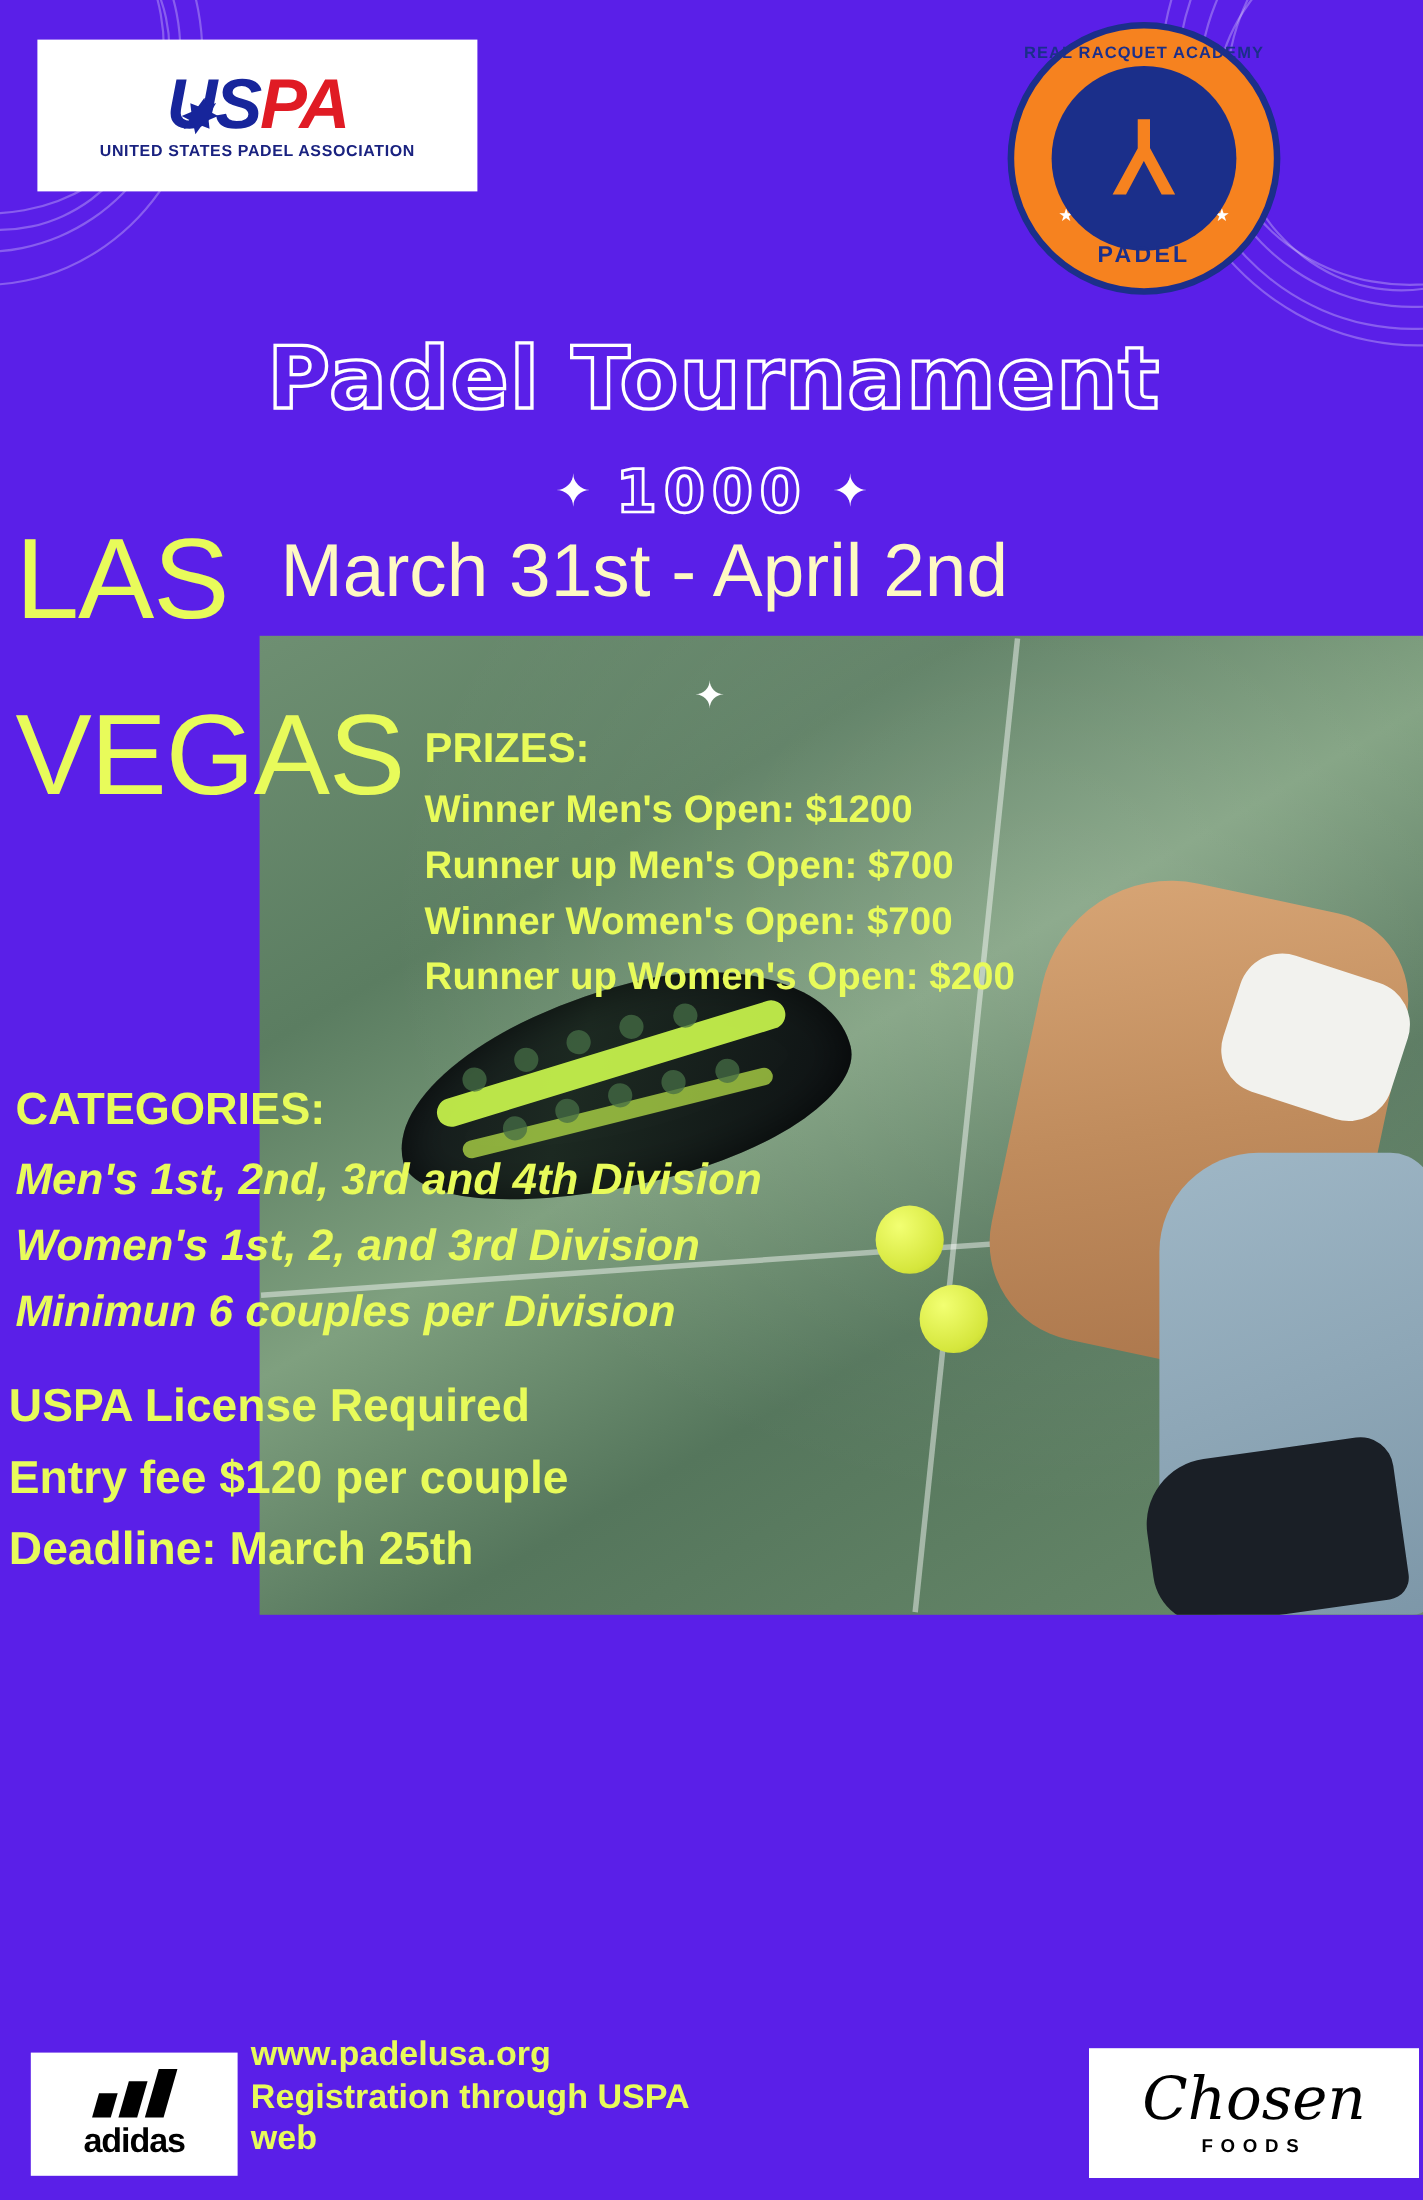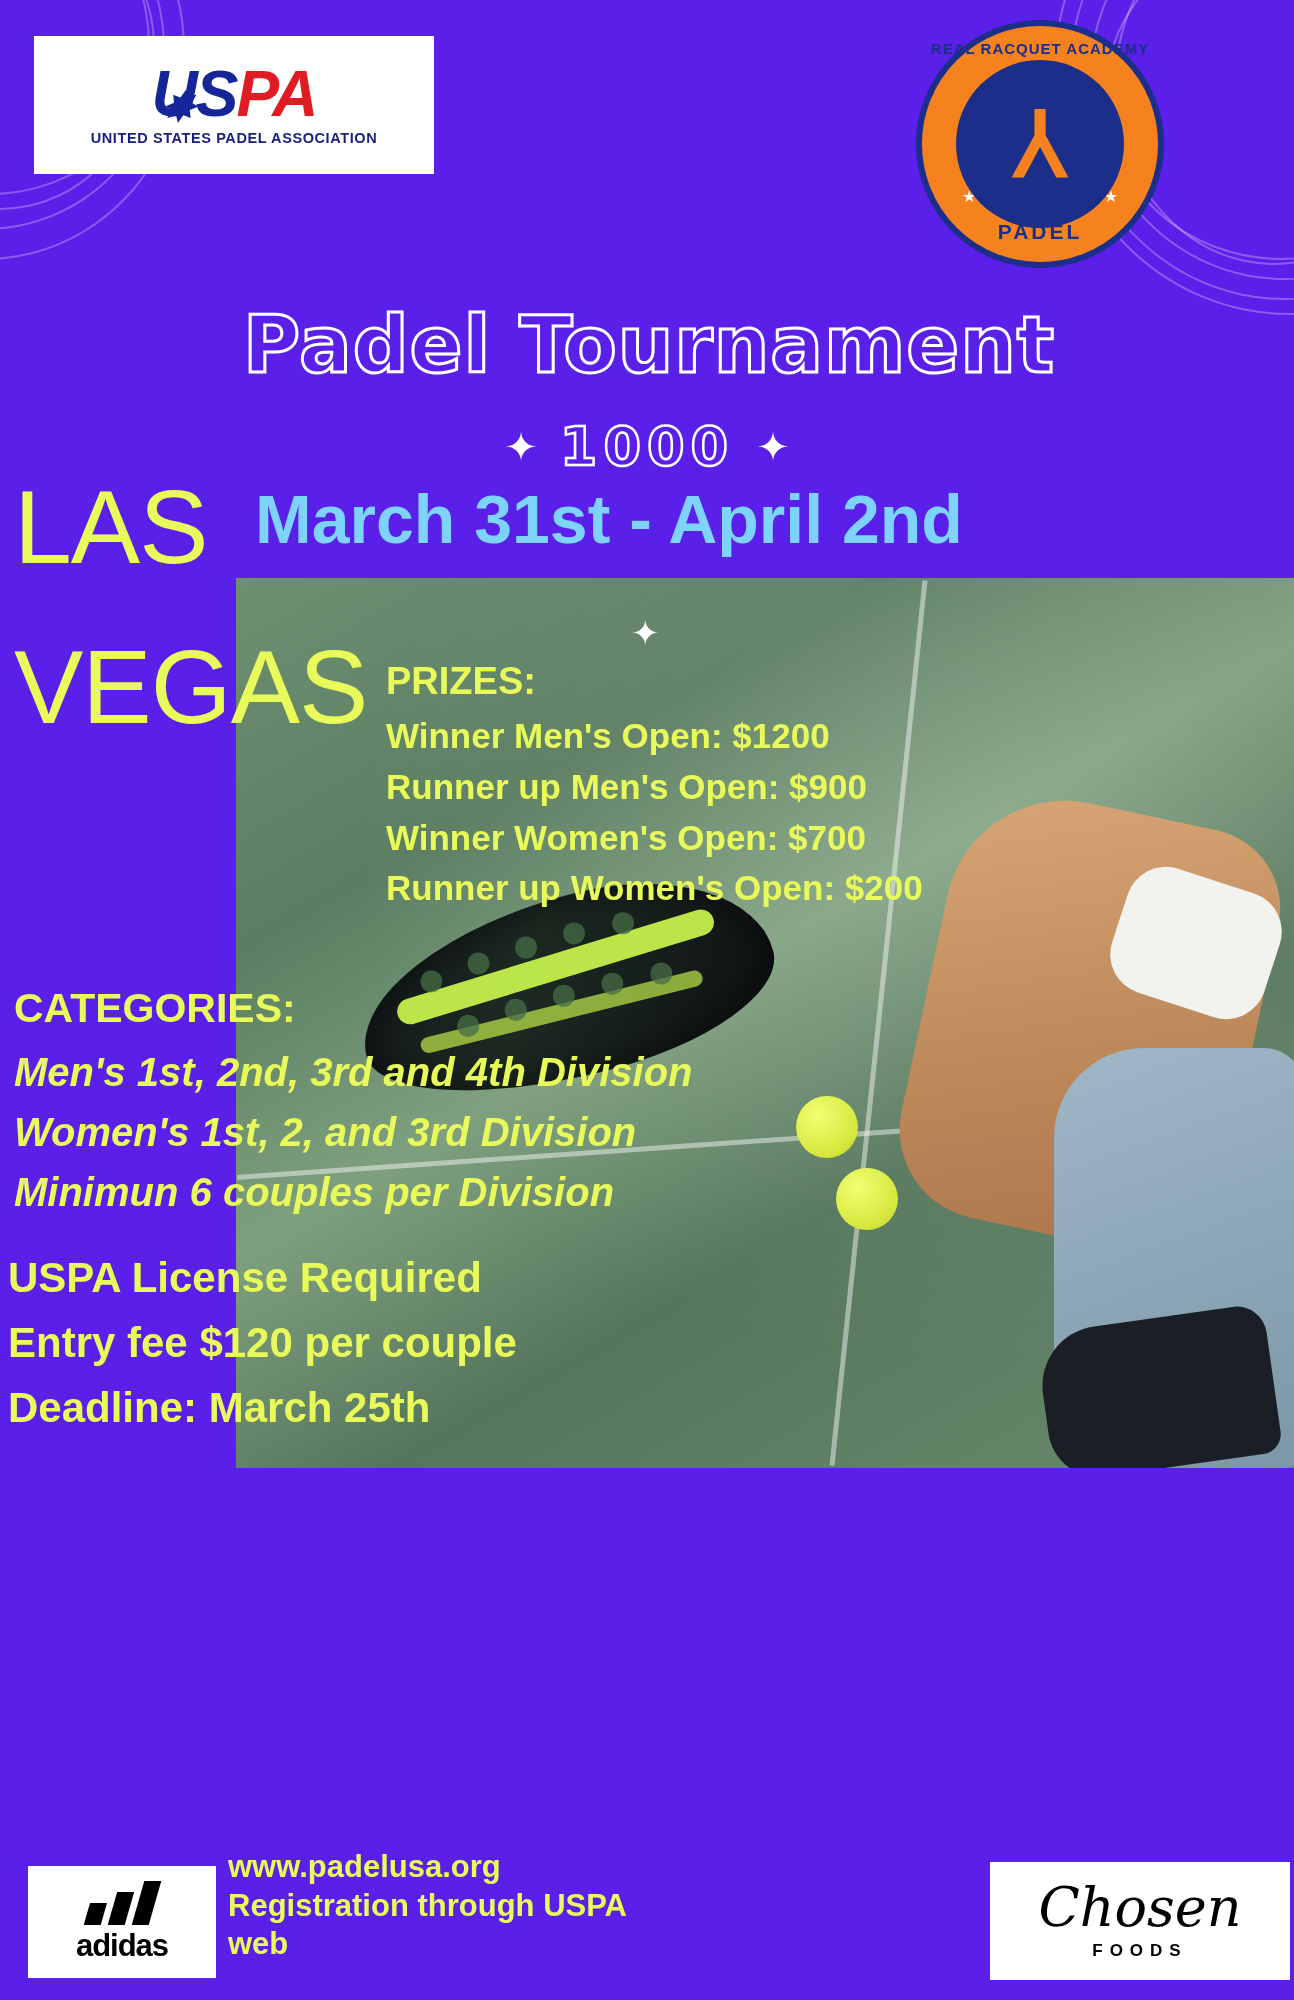--- a/index.html
+++ b/index.html
@@ -146,22 +146,22 @@
     font-family: "DejaVu Sans", sans-serif;
   }
   .spark { color: #ffffff; font-size: 40px; line-height: 1; }
 
   
   #dates {
     position: absolute;
     left: 255px; top: 480px;
     width: 1020px;
     font-size: 68px;
-    font-weight: bold;
-    color: #7dd3fc;
+    font-weight: normal;
+    color: #fef9c3;
     letter-spacing: 0px;
     white-space: nowrap;
   }
 
   
   #city-line1, #city-line2 {
     position: absolute;
     left: 14px;
     color: #e8fb5a;
     font-weight: normal;
@@ -428,21 +428,21 @@
   </div>
 
   <div id="dates">March  31st - April 2nd</div>
 
   <div id="city-line1">LAS</div>
   <div id="city-line2">VEGAS</div>
 
   <div id="prizes">
     <div class="heading">PRIZES:</div>
     <div class="line">Winner Men's Open: $1200</div>
-    <div class="line">Runner up Men's Open: $900</div>
+    <div class="line">Runner up Men's Open: $700</div>
     <div class="line">Winner Women's Open: $700</div>
     <div class="line">Runner up Women's Open: $200</div>
   </div>
 
   <div id="categories">
     <div class="heading">CATEGORIES:</div>
     <div class="line">Men's 1st, 2nd, 3rd and 4th Division</div>
     <div class="line">Women's 1st, 2, and 3rd Division</div>
     <div class="line">Minimun 6 couples per Division</div>
   </div>

